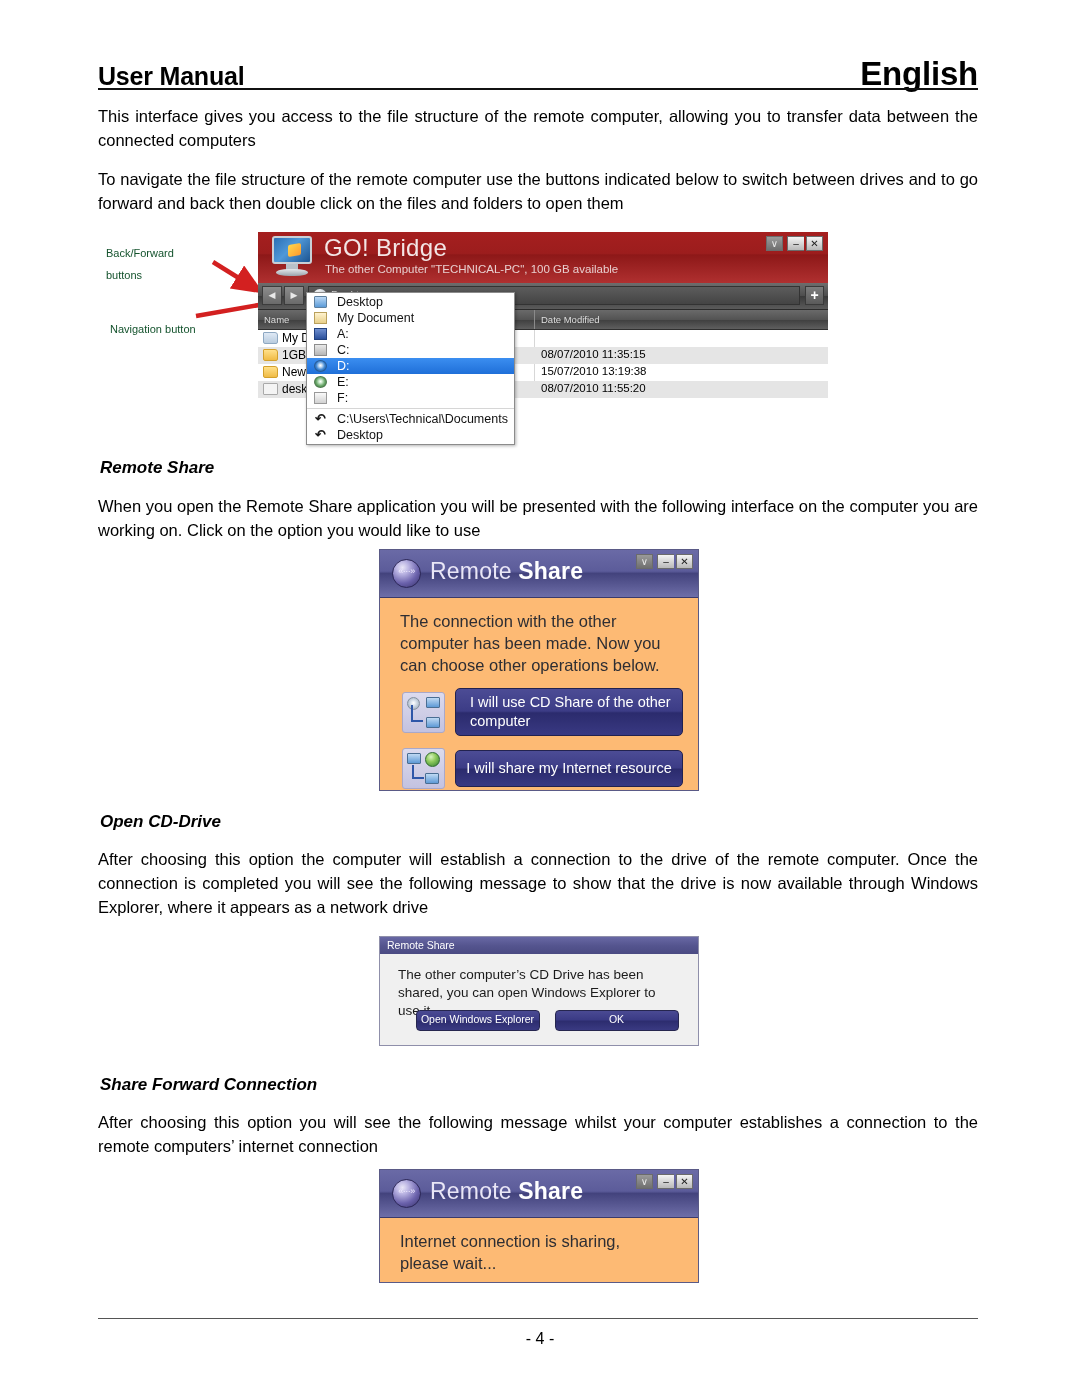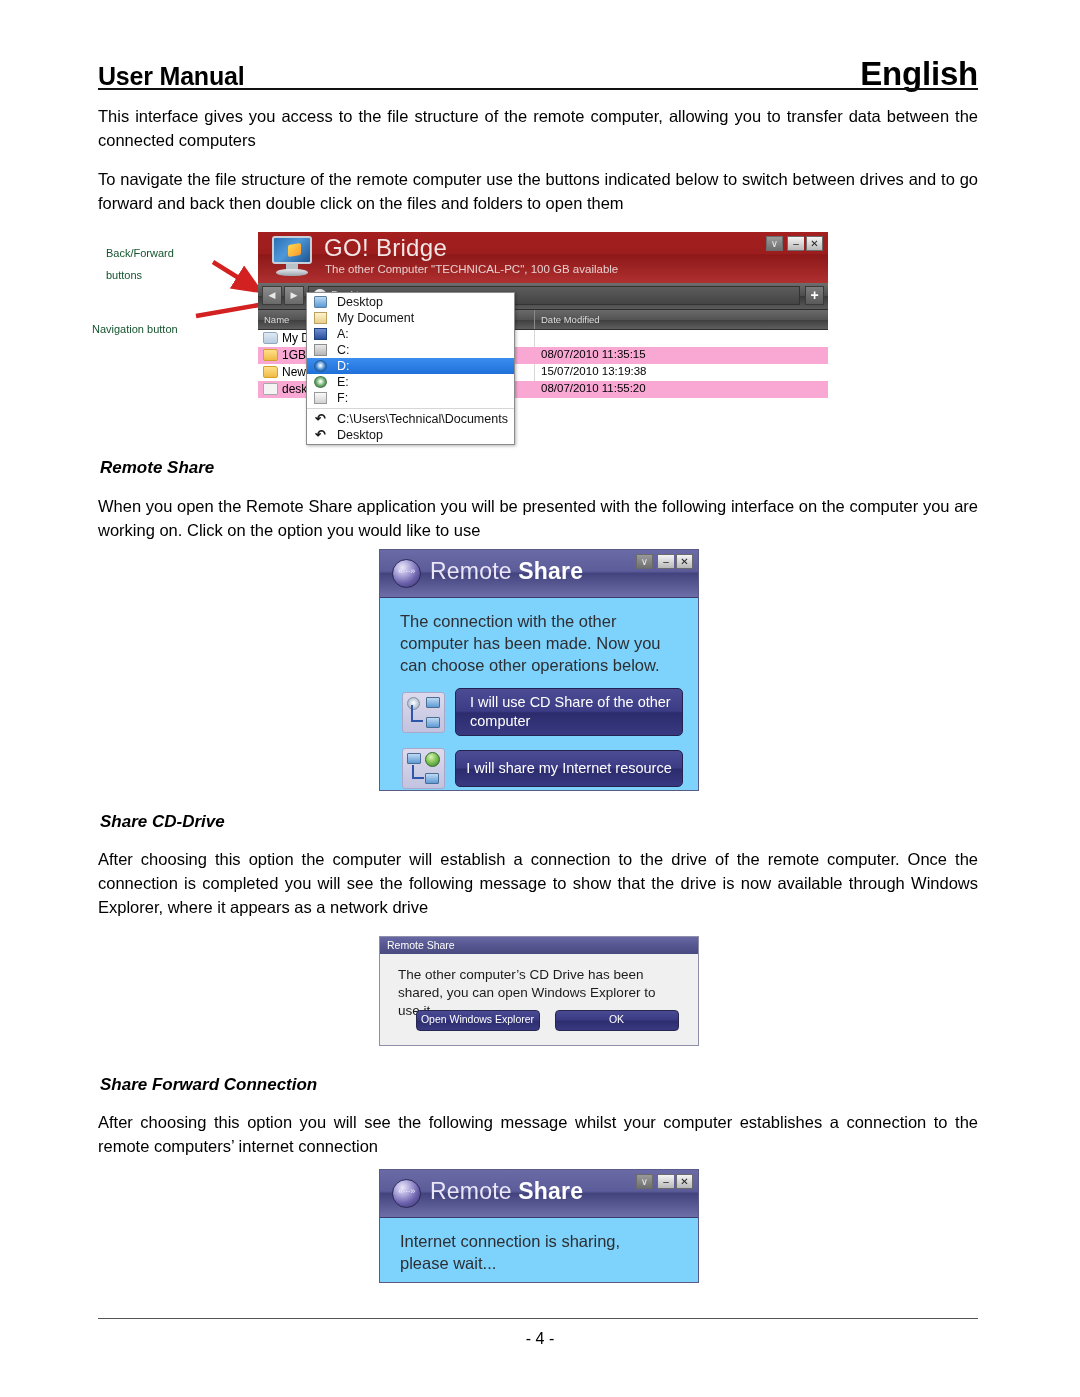--- a/index.html
+++ b/index.html
@@ -252,21 +252,21 @@
   .gb-list {
     position: relative;
     background: #ffffff;
     height: 70px;
   }
   .gb-row {
     position: relative;
     height: 17px;
     font-size: 12px;
   }
-  .gb-row.alt { background: #f9a8d4; }
+  .gb-row.alt { background: #e5e5e5; }
   .gb-row .fname {
     position: absolute;
     left: 24px; top: 1px;
     white-space: nowrap;
   }
   .gb-row .ficon {
     position: absolute;
     left: 5px; top: 2px;
     width: 15px; height: 12px;
   }
@@ -422,21 +422,21 @@
   .rs-name {
     position: absolute;
     left: 50px; top: 8px;
     font-size: 23px;
     color: #e9e6f6;
     letter-spacing: 0.2px;
   }
   .rs-name .strong { font-weight: bold; color: #ffffff; }
   .rs-body {
     position: relative;
-    background: #7dd3fc;
+    background: #fdba74;
     padding: 12px 0 16px 0;
   }
   .rs-msg {
     margin: 0 0 0 20px;
     width: 266px;
     font-size: 16.5px;
     line-height: 22px;
     color: #2e2e33;
   }
   .rs-opt {
@@ -574,21 +574,21 @@
   </div>
   <div class="header-rule"></div>
 
   <div class="para" style="top:104px;">This interface gives you access to the file structure of the remote computer, allowing you to transfer data between the connected computers</div>
   <div class="para" style="top:167px;">To navigate the file structure of the remote computer use the buttons indicated below to switch between drives and to go forward and back then double click on the files and folders to open them</div>
 
   <div class="anno" style="left:106px; top:242px;">
     <div>Back/Forward</div>
     <div>buttons</div>
   </div>
-  <div class="anno" style="left:92px; top:318px;text-align:right;">Navigation button</div>
+  <div class="anno" style="left:110px; top:318px;text-align:right;">Navigation button</div>
 
   <svg class="arrow-layer" viewBox="0 0 1080 1397">
     <defs>
       <marker id="ah" markerWidth="7" markerHeight="7" refX="5.5" refY="3" orient="auto">
         <path d="M0,0 L7,3 L0,6 z" fill="#d32020"></path>
       </marker>
     </defs>
     <line x1="213" y1="262" x2="258" y2="290" stroke="#d32020" stroke-width="4.5" marker-end="url(#ah)"></line>
     <line x1="196" y1="316" x2="305" y2="297" stroke="#d32020" stroke-width="4.5" marker-end="url(#ah)"></line>
   </svg>
@@ -733,21 +733,21 @@
           <span class="mini-globe" style="left:22px; top:3px;"></span>
           <span class="mini-mon" style="left:22px; top:24px;"></span>
           <span class="arrow-el" style="left:9px; top:16px; width:2px; height:14px;"></span>
           <span class="arrow-el" style="left:9px; top:28px; width:12px; height:2px;"></span>
         </div>
         <div class="opt-btn center">I will share my Internet resource</div>
       </div>
     </div>
   </div>
 
-  <div class="section-head" style="top:812px;">Share CD-Drive</div>
+  <div class="section-head" style="top:812px;">Open CD-Drive</div>
   <div class="para" style="top:847px;">After choosing this option the computer will establish a connection to the drive of the remote computer. Once the connection is completed you will see the following message to show that the drive is now available through Windows Explorer, where it appears as a network drive</div>
 
   <div class="msgdlg">
     <div class="msgdlg-title">Remote Share</div>
     <div class="msgdlg-text">The other computer’s CD Drive has been shared, you can open Windows Explorer to use it.</div>
     <div class="msgdlg-btns">
       <div class="msgbtn">Open Windows Explorer</div>
       <div class="msgbtn">OK</div>
     </div>
   </div>

